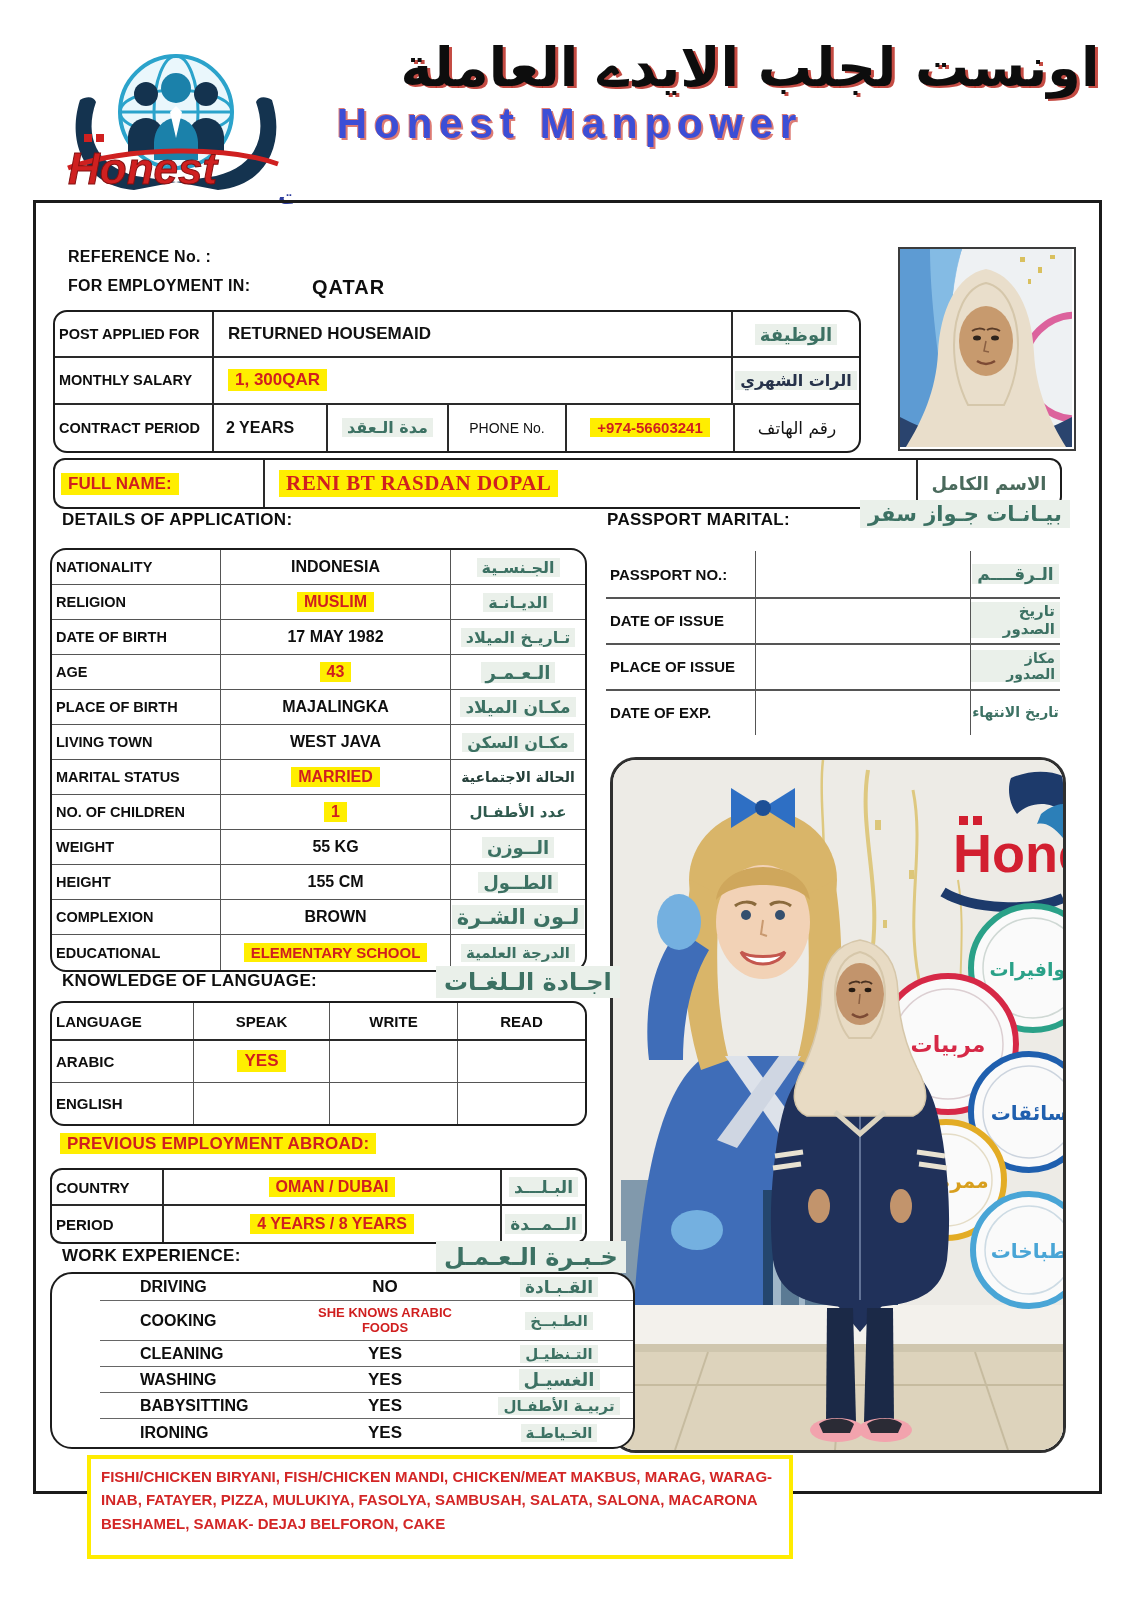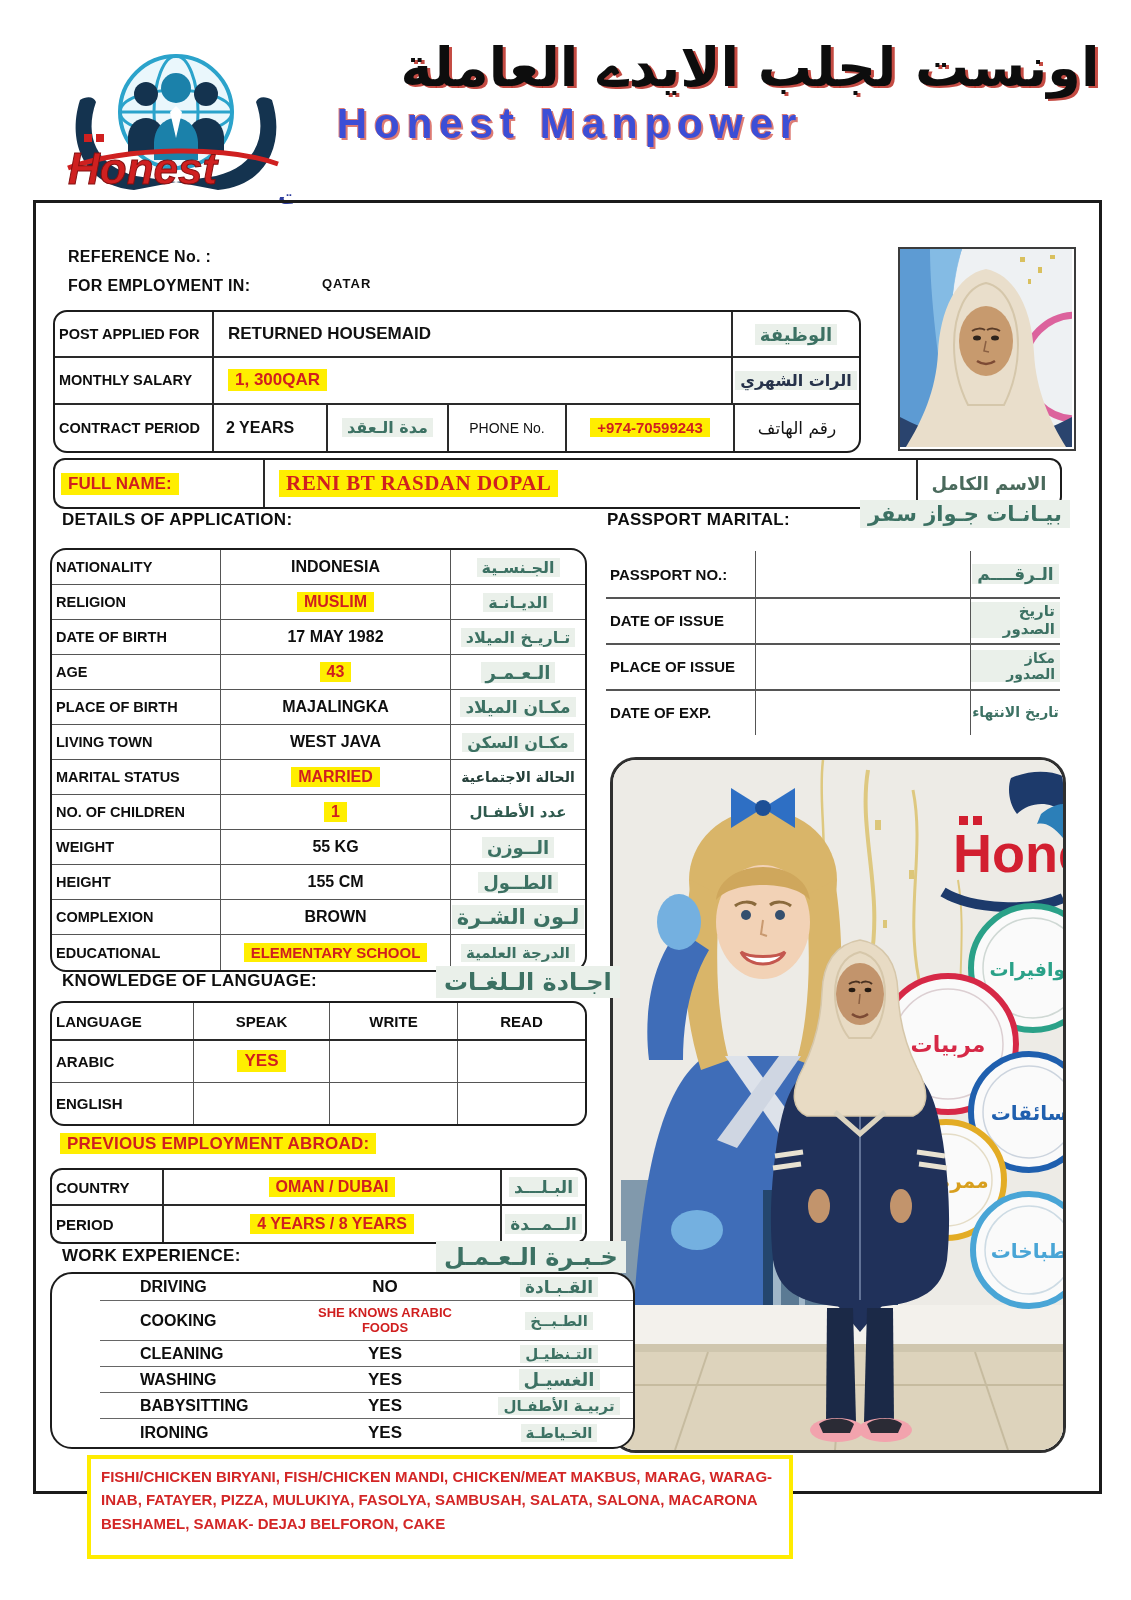--- a/index.html
+++ b/index.html
@@ -86,21 +86,21 @@
     </svg>
   </div>
 
   <div class="abs callig">اونست لجلب الايدے العاملة</div>
   <div class="abs brandline">Honest Manpower</div>
 
   <div class="abs main-border"></div>
 
   <div class="abs ref-line" style="left:68px;top:248px;">REFERENCE No. :</div>
   <div class="abs ref-line" style="left:68px;top:277px;">FOR EMPLOYMENT IN:</div>
-  <div class="abs ref-line" style="left:322px;top:276px;font-size:13px;letter-spacing:1px;">QATAR</div>
+  <div class="abs ref-line" style="left:312px;top:276px;font-size:20px;letter-spacing:1px;">QATAR</div>
 
   <div class="abs tbl top-table">
     <div class="row top-row bB">
       <div class="cell lab bR">POST APPLIED FOR</div>
       <div class="cell bR" style="padding-left:14px;font-weight:bold;font-size:17px;">RETURNED HOUSEMAID</div>
       <div class="cell arcell">
           <span class="archip" style="font-size:18px;">الوظيفة</span>
         </div>
     </div>
     <div class="row top-row bB">
@@ -113,21 +113,21 @@
         </div>
     </div>
     <div class="row top-row3">
       <div class="cell lab bR">CONTRACT PERIOD</div>
       <div class="cell bR" style="padding-left:12px;font-weight:bold;font-size:16px;">2 YEARS</div>
       <div class="cell arcell bR">
           <span class="archip" style="font-size:16px;">مدة الـعقد</span>
         </div>
       <div class="cell bR" style="justify-content:center;font-size:14px;">PHONE No.</div>
       <div class="cell bR" style="justify-content:center;">
-          <span class="hl" style="font-size:15px;">+974-70599243</span>
+          <span class="hl" style="font-size:15px;">+974-56603241</span>
         </div>
       <div class="cell arcell" style="color:#111;font-size:17px;">رقم الهاتف</div>
     </div>
   </div>
 
   <div class="abs frame" style="left:898px;top:247px;width:174px;height:200px;">
     <svg width="172" height="198" viewBox="0 0 172 198">
       <rect width="172" height="198" fill="#eef1f3"></rect>
       <path d="M0,0 L62,0 C44,52 58,110 28,198 L0,198 Z" fill="#5d9bd3"></path>
       <path d="M30,0 L62,0 C50,40 52,80 40,120 C36,90 30,40 30,0 Z" fill="#8fc3e8" opacity="0.8"></path>

